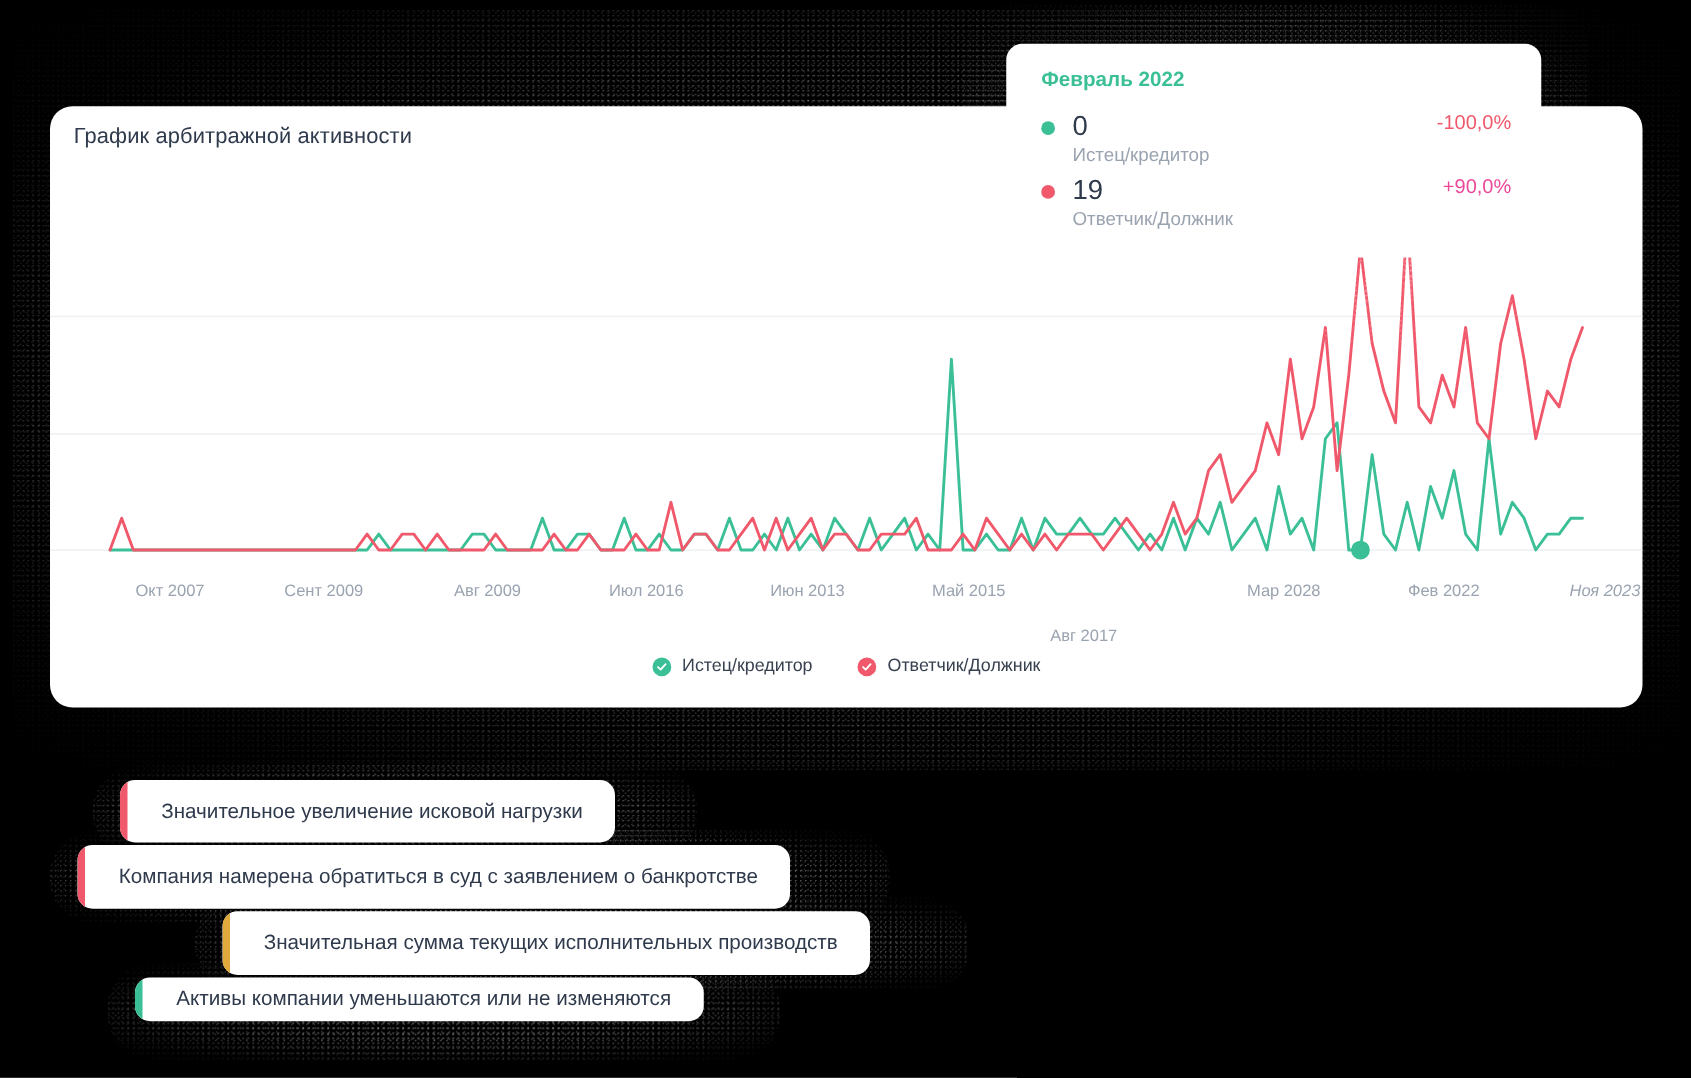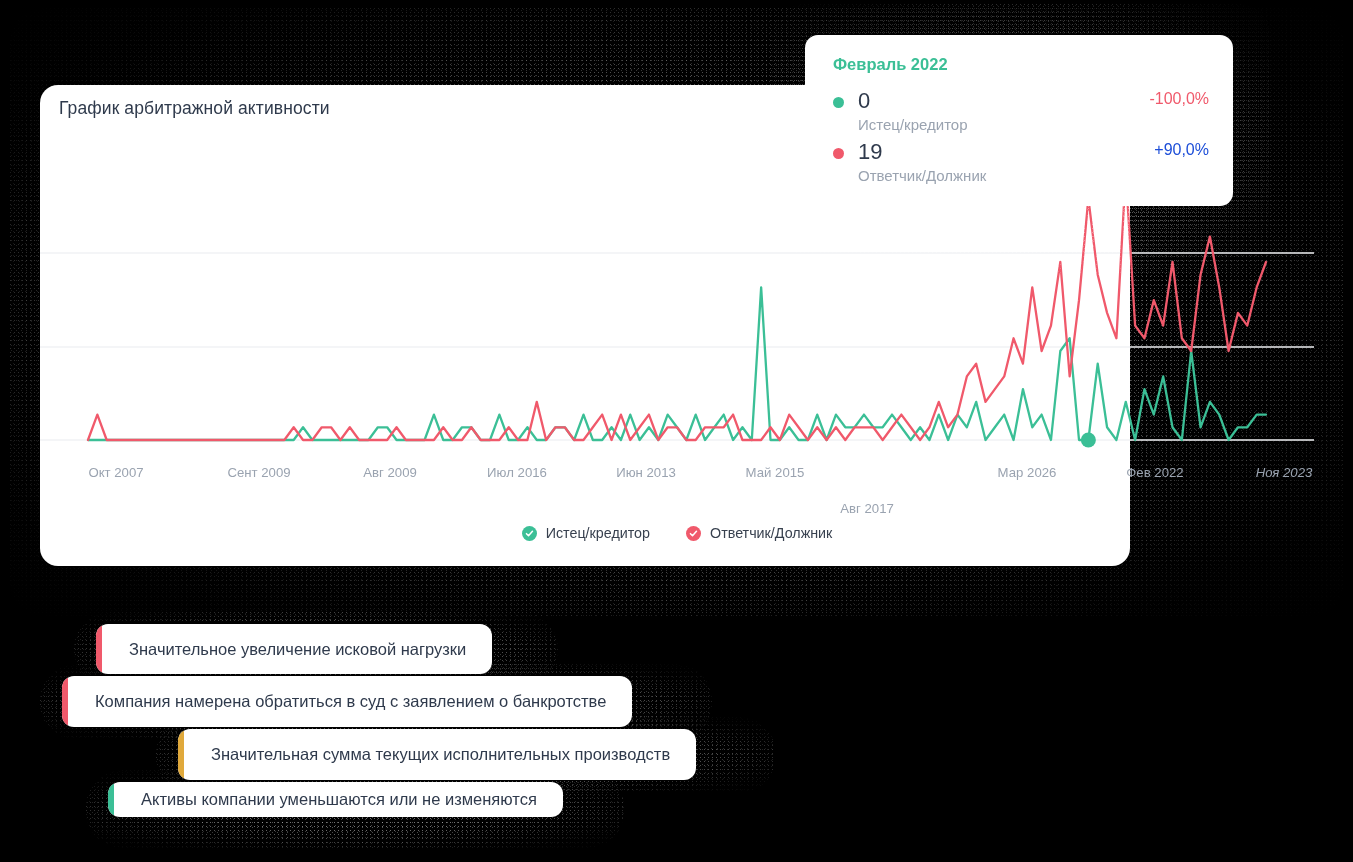--- a/index.html
+++ b/index.html
@@ -36,21 +36,21 @@
 
   
   #chart-shadow {
     left: 10px; top: 8px; width: 1334px; height: 608px;
   }
 
   #chart-card {
     position: absolute;
     left: 40px;
     top: 85px;
-    width: 1090px;
+    width: 1274px;
     height: 481px;
     background: #ffffff;
     border-radius: 18px;
   }
 
   #chart-title {
     position: absolute;
     left: 19px;
     top: 13px;
     font-size: 17.5px;
@@ -156,21 +156,21 @@
     font-size: 15px;
     color: #9aa3b0;
     margin-top: 2px;
   }
   .tt-delta {
     font-size: 16px;
     white-space: nowrap;
     padding-top: 2px;
   }
   .tt-delta.neg { color: #f0596b; }
-  .tt-delta.pos { color: #1d4ed8; }
+  .tt-delta.pos { color: #ec4899; }
 
   
   .insight-shadow { border-radius: 36px; }
   .insight-card {
     position: absolute;
     background: #ffffff;
     border-radius: 12px;
     display: flex;
     align-items: center;
     overflow: hidden;
@@ -221,28 +221,28 @@
           <polyline id="series-defendant" fill="none" stroke-width="2.3" stroke-linejoin="round" stroke-linecap="round" points="48,275 57.34920634920635,249.57142857142858 66.6984126984127,275 76.04761904761905,275 85.39682539682539,275 94.74603174603175,275 104.0952380952381,275 113.44444444444444,275 122.7936507936508,275 132.14285714285717,275 141.4920634920635,275 150.84126984126985,275 160.1904761904762,275 169.53968253968253,275 178.88888888888889,275 188.23809523809524,275 197.5873015873016,275 206.93650793650795,275 216.2857142857143,275 225.63492063492063,275 234.984126984127,275 244.33333333333334,275 253.6825396825397,262.2857142857143 263.031746031746,275 272.3809523809524,275 281.73015873015873,262.2857142857143 291.07936507936506,262.2857142857143 300.42857142857144,275 309.77777777777777,262.2857142857143 319.12698412698415,275 328.4761904761905,275 337.82539682539687,275 347.1746031746032,275 356.5238095238095,262.2857142857143 365.8730158730159,275 375.22222222222223,275 384.5714285714286,275 393.92063492063494,275 403.26984126984127,262.2857142857143 412.61904761904765,275 421.968253968254,275 431.31746031746036,262.2857142857143 440.6666666666667,275 450.015873015873,275 459.3650793650794,275 468.7142857142857,262.2857142857143 478.0634920634921,275 487.41269841269843,275 496.7619047619048,236.85714285714286 506.11111111111114,275 515.4603174603175,262.2857142857143 524.8095238095239,262.2857142857143 534.1587301587301,275 543.5079365079366,275 552.8571428571429,262.2857142857143 562.2063492063493,249.57142857142858 571.5555555555555,275 580.9047619047619,249.57142857142858 590.2539682539683,275 599.6031746031746,262.2857142857143 608.952380952381,249.57142857142858 618.3015873015873,275 627.6507936507937,262.2857142857143 637,262.2857142857143 646.3492063492064,275 655.6984126984128,275 665.047619047619,262.2857142857143 674.3968253968254,262.2857142857143 683.7460317460318,262.2857142857143 693.0952380952382,249.57142857142858 702.4444444444445,275 711.7936507936508,275 721.1428571428572,275 730.4920634920635,262.2857142857143 739.8412698412699,275 749.1904761904763,249.57142857142858 758.5396825396825,262.2857142857143 767.8888888888889,275 777.2380952380953,262.2857142857143 786.5873015873017,275 795.936507936508,262.2857142857143 805.2857142857143,275 814.6349206349207,262.2857142857143 823.984126984127,262.2857142857143 833.3333333333334,262.2857142857143 842.6825396825398,275 852.031746031746,262.2857142857143 861.3809523809524,249.57142857142858 870.7301587301588,262.2857142857143 880.0793650793652,275 889.4285714285714,262.2857142857143 898.7777777777778,236.85714285714286 908.1269841269842,262.2857142857143 917.4761904761905,249.57142857142858 926.8253968253969,211.42857142857144 936.1746031746032,198.71428571428572 945.5238095238096,236.85714285714286 954.8730158730159,224.14285714285714 964.2222222222223,211.42857142857144 973.5714285714287,173.28571428571428 982.9206349206349,198.71428571428572 992.2698412698413,122.42857142857144 1001.6190476190477,186 1010.968253968254,160.57142857142858 1020.3174603174604,97 1029.6666666666667,211.42857142857144 1039.0158730158732,135.14285714285714 1048.3650793650795,33.428571428571445 1057.7142857142858,109.71428571428572 1067.063492063492,147.85714285714286 1076.4126984126985,173.28571428571428 1085.7619047619048,8 1095.111111111111,160.57142857142858 1104.4603174603176,173.28571428571428 1113.8095238095239,135.14285714285714 1123.1587301587301,160.57142857142858 1132.5079365079366,97 1141.857142857143,173.28571428571428 1151.2063492063492,186 1160.5555555555557,109.71428571428572 1169.904761904762,71.57142857142858 1179.2539682539684,122.42857142857144 1188.6031746031747,186 1197.952380952381,147.85714285714286 1207.3015873015875,160.57142857142858 1216.6507936507937,122.42857142857144 1226,97" stroke="#f0596b"></polyline>
         </g>
         <g>
           <circle id="marker-defendant" r="7.5" cx="1048.3650793650795" cy="33.428571428571445" fill="#f0596b"></circle>
           <circle id="marker-plaintiff" r="7.5" cx="1048.3650793650795" cy="275" fill="#3bbf96"></circle>
         </g>
       </svg>
     </div>
 
     <div id="x-axis">
-        <div class="x-tick" style="left: 76px;">Окт 2007</div>
+        <div class="x-tick" style="left: 96px;">Окт 2007</div>
         <div class="x-tick" style="left: 219px;">Сент 2009</div>
         <div class="x-tick" style="left: 350px;">Авг 2009</div>
         <div class="x-tick" style="left: 477px;">Июл 2016</div>
         <div class="x-tick" style="left: 606px;">Июн 2013</div>
         <div class="x-tick" style="left: 735px;">Май 2015</div>
         <div class="x-tick" style="left: 827px; margin-top: 36px;">Авг 2017</div>
-        <div class="x-tick" style="left: 987px;">Мар 2026</div>
+        <div class="x-tick" style="left: 987px;">Мар 2028</div>
         <div class="x-tick" style="left: 1115px;">Фев 2022</div>
         <div class="x-tick" style="left: 1244px; font-style: italic;">Ноя 2023</div>
       </div>
 
     <div id="chart-legend">
         <div class="legend-item">
           <span class="legend-dot" style="background: rgb(59, 191, 150);">
             <svg width="9" height="9" viewBox="0 0 10 10">
               <path d="M1.6 5.2 L3.9 7.4 L8.3 2.6" fill="none" stroke="#ffffff" stroke-width="1.7" stroke-linecap="round" stroke-linejoin="round"></path>
             </svg>

